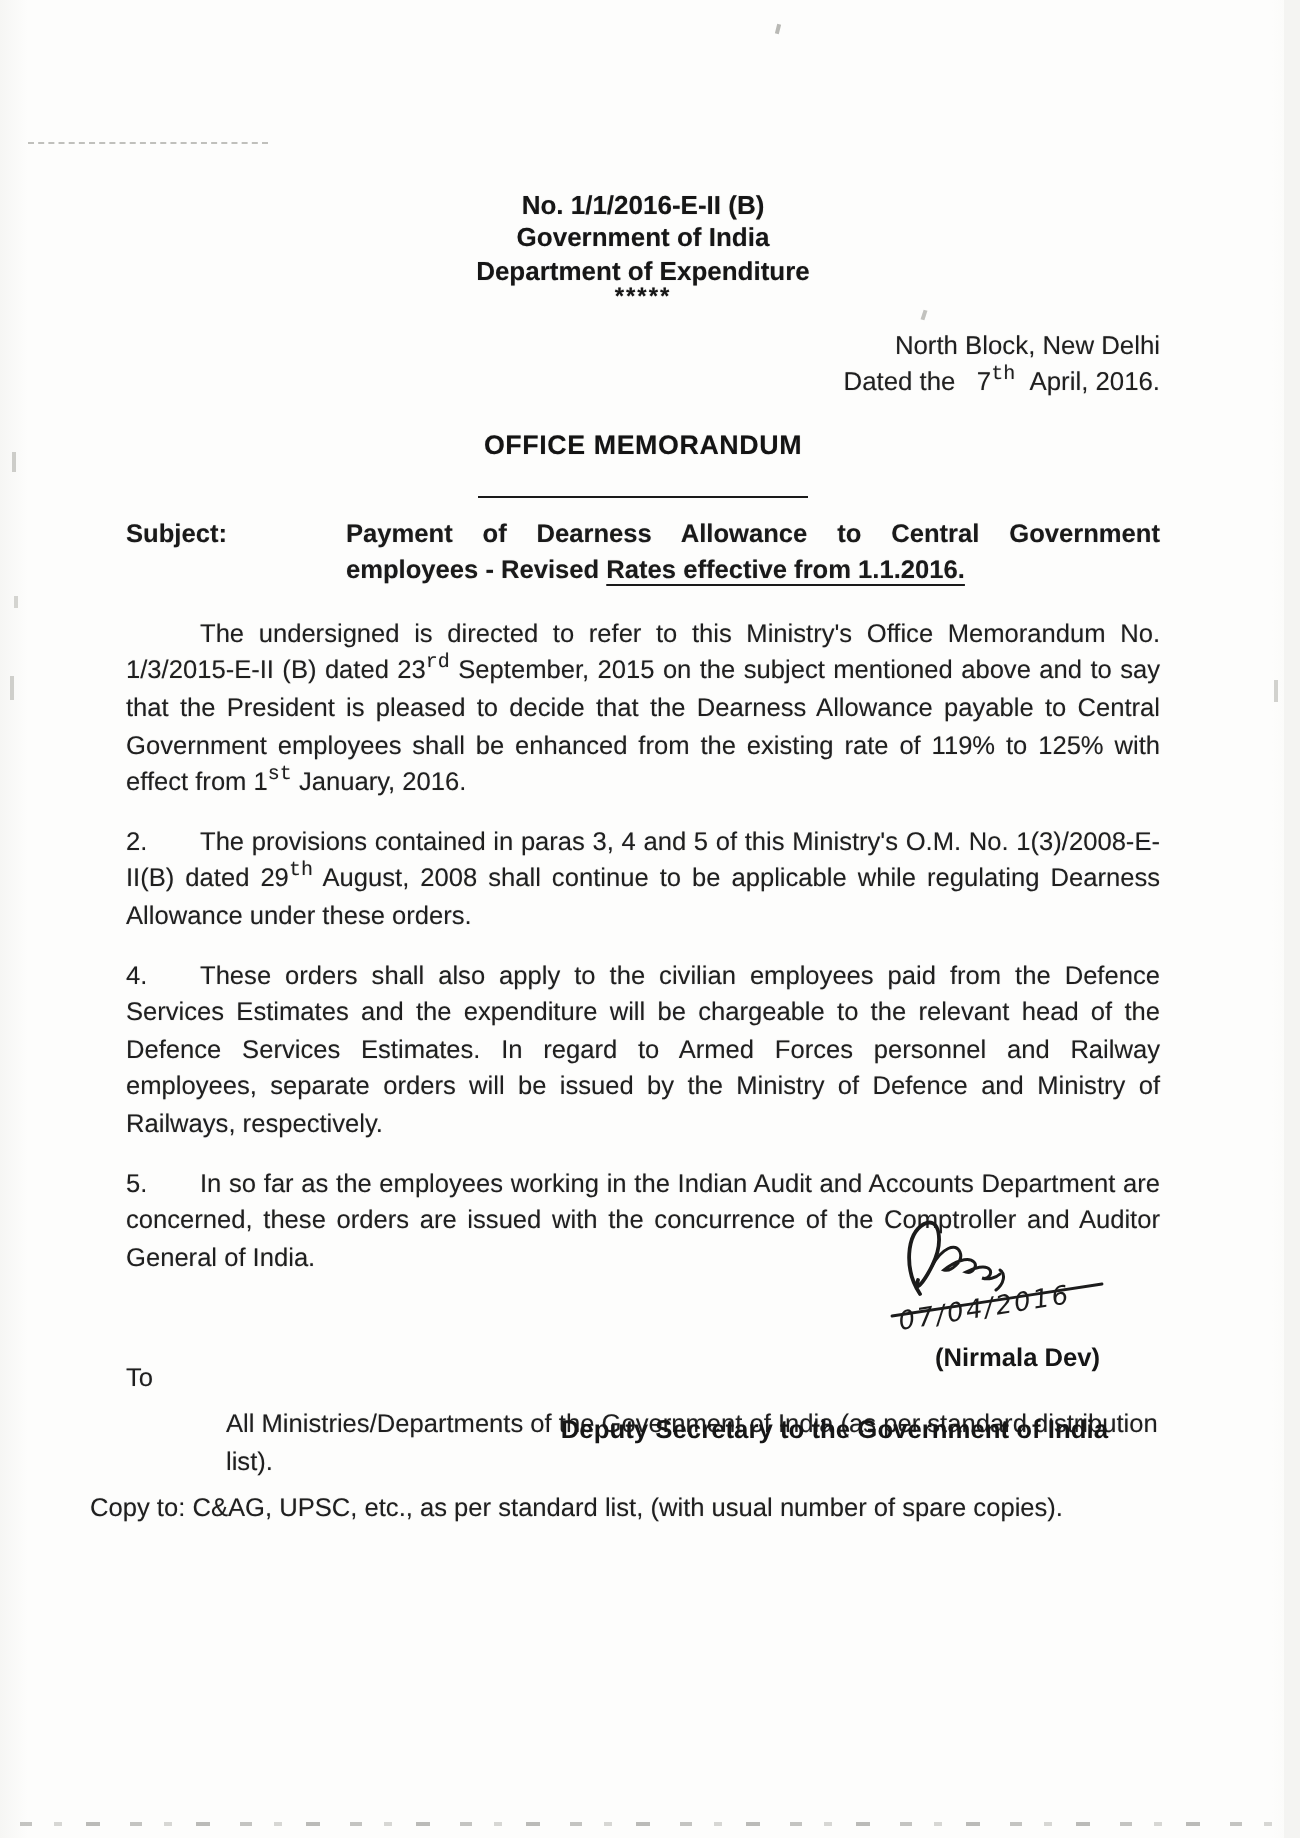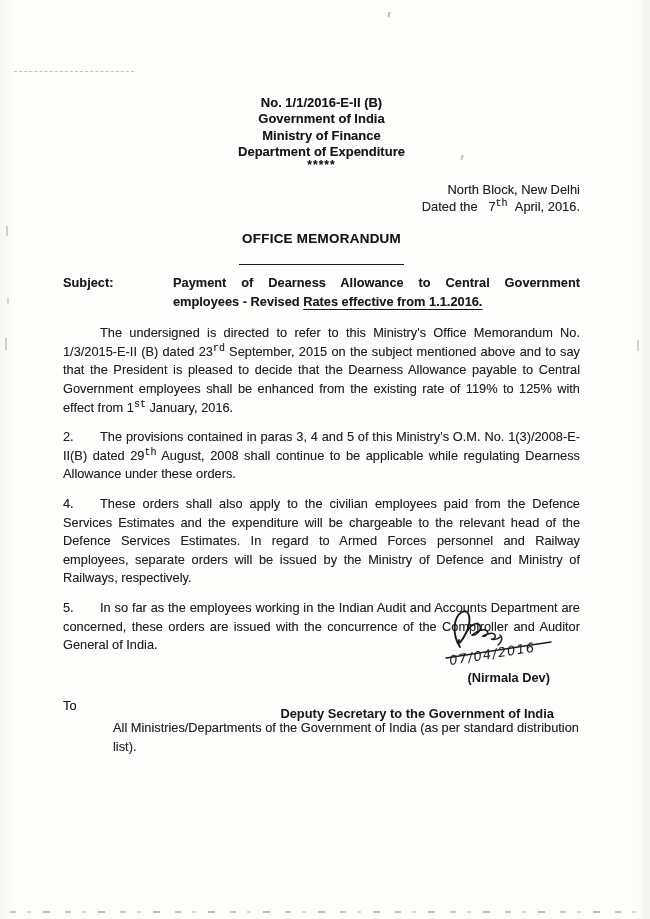--- a/index.html
+++ b/index.html
@@ -90,21 +90,20 @@
   <div class="art art-left2"></div>
   <div class="art art-left3"></div>
   <div class="art art-right1"></div>
   <div class="art art-bottom"></div>
 
   <div class="content txt">
 
     <div class="letterhead">
       <div>No. 1/1/2016-E-II (B)</div>
       <div>Government of India</div>
-      <div>Ministry of Finance</div>
       <div>Department of Expenditure</div>
     </div>
     <div class="stars">*****</div>
 
     <div class="place-date">
       <div>North Block, New Delhi</div>
       <div><span>Dated the&nbsp;&nbsp; 7</span><sup>th</sup><span>&nbsp;&nbsp;April, 2016.</span></div>
     </div>
 
     <div class="om-title">
@@ -120,20 +119,21 @@
 
     <p class="para"><span class="pnum">2.</span><span>The provisions contained in paras 3, 4 and 5 of this Ministry's O.M. No. 1(3)/2008-E-II(B) dated 29</span><sup>th</sup><span> August, 2008 shall continue to be applicable while regulating Dearness Allowance under these orders.</span></p>
 
 
     <p class="para"><span class="pnum">4.</span><span>These orders shall also apply to the civilian employees paid from the Defence Services Estimates and the expenditure will be chargeable to the relevant head of the Defence Services Estimates. In regard to Armed Forces personnel and Railway employees, separate orders will be issued by the Ministry of Defence and Ministry of Railways, respectively.</span></p>
 
     <p class="para"><span class="pnum">5.</span><span>In so far as the employees working in the Indian Audit and Accounts Department are concerned, these orders are issued with the concurrence of the Comptroller and Auditor General of India.</span></p>
 
     <div class="to-label">To</div>
     <div class="to-line">All Ministries/Departments of the Government of India (as per standard distribution list).</div>
+    <div class="copy-line">Copy to: C&amp;AG, UPSC, etc., as per standard list, (with usual number of spare copies).</div>
 
   </div>
 
   <div class="sig-block">
     <svg class="sig-svg" width="112" height="60" viewBox="0 0 112 60" xmlns="http://www.w3.org/2000/svg">
       <path d="M 16 38 C 8 26 9 8 18 3 C 26 -1 28 12 22 24 C 18 32 13 38 15 31" fill="none" stroke="#1b1b1b" stroke-width="1.9" stroke-linecap="round"></path>
       <path d="M 22 24 C 27 15 34 12 36 17 C 38 22 31 27 28 26 C 33 22 40 19 43 22 C 45 24 42 28 39 27 C 43 25 49 23 51 26 C 52 28 50 31 47 30 C 50 31 54 30 56 28" fill="none" stroke="#1b1b1b" stroke-width="1.5" stroke-linecap="round"></path>
       <path d="M 56 26 C 59 28 58 33 54 36" fill="none" stroke="#1b1b1b" stroke-width="1.5" stroke-linecap="round"></path>
       <path d="M 2 49 L 107 33" fill="none" stroke="#1c1c1c" stroke-width="1.4" stroke-linecap="round"></path>
       <text x="6" y="56" transform="rotate(-9 6 56)" style="font-family:'DejaVu Sans',sans-serif;font-style:italic;font-size:13px;letter-spacing:1.2px;fill:#1c1c1c;">07/04/2016</text>

